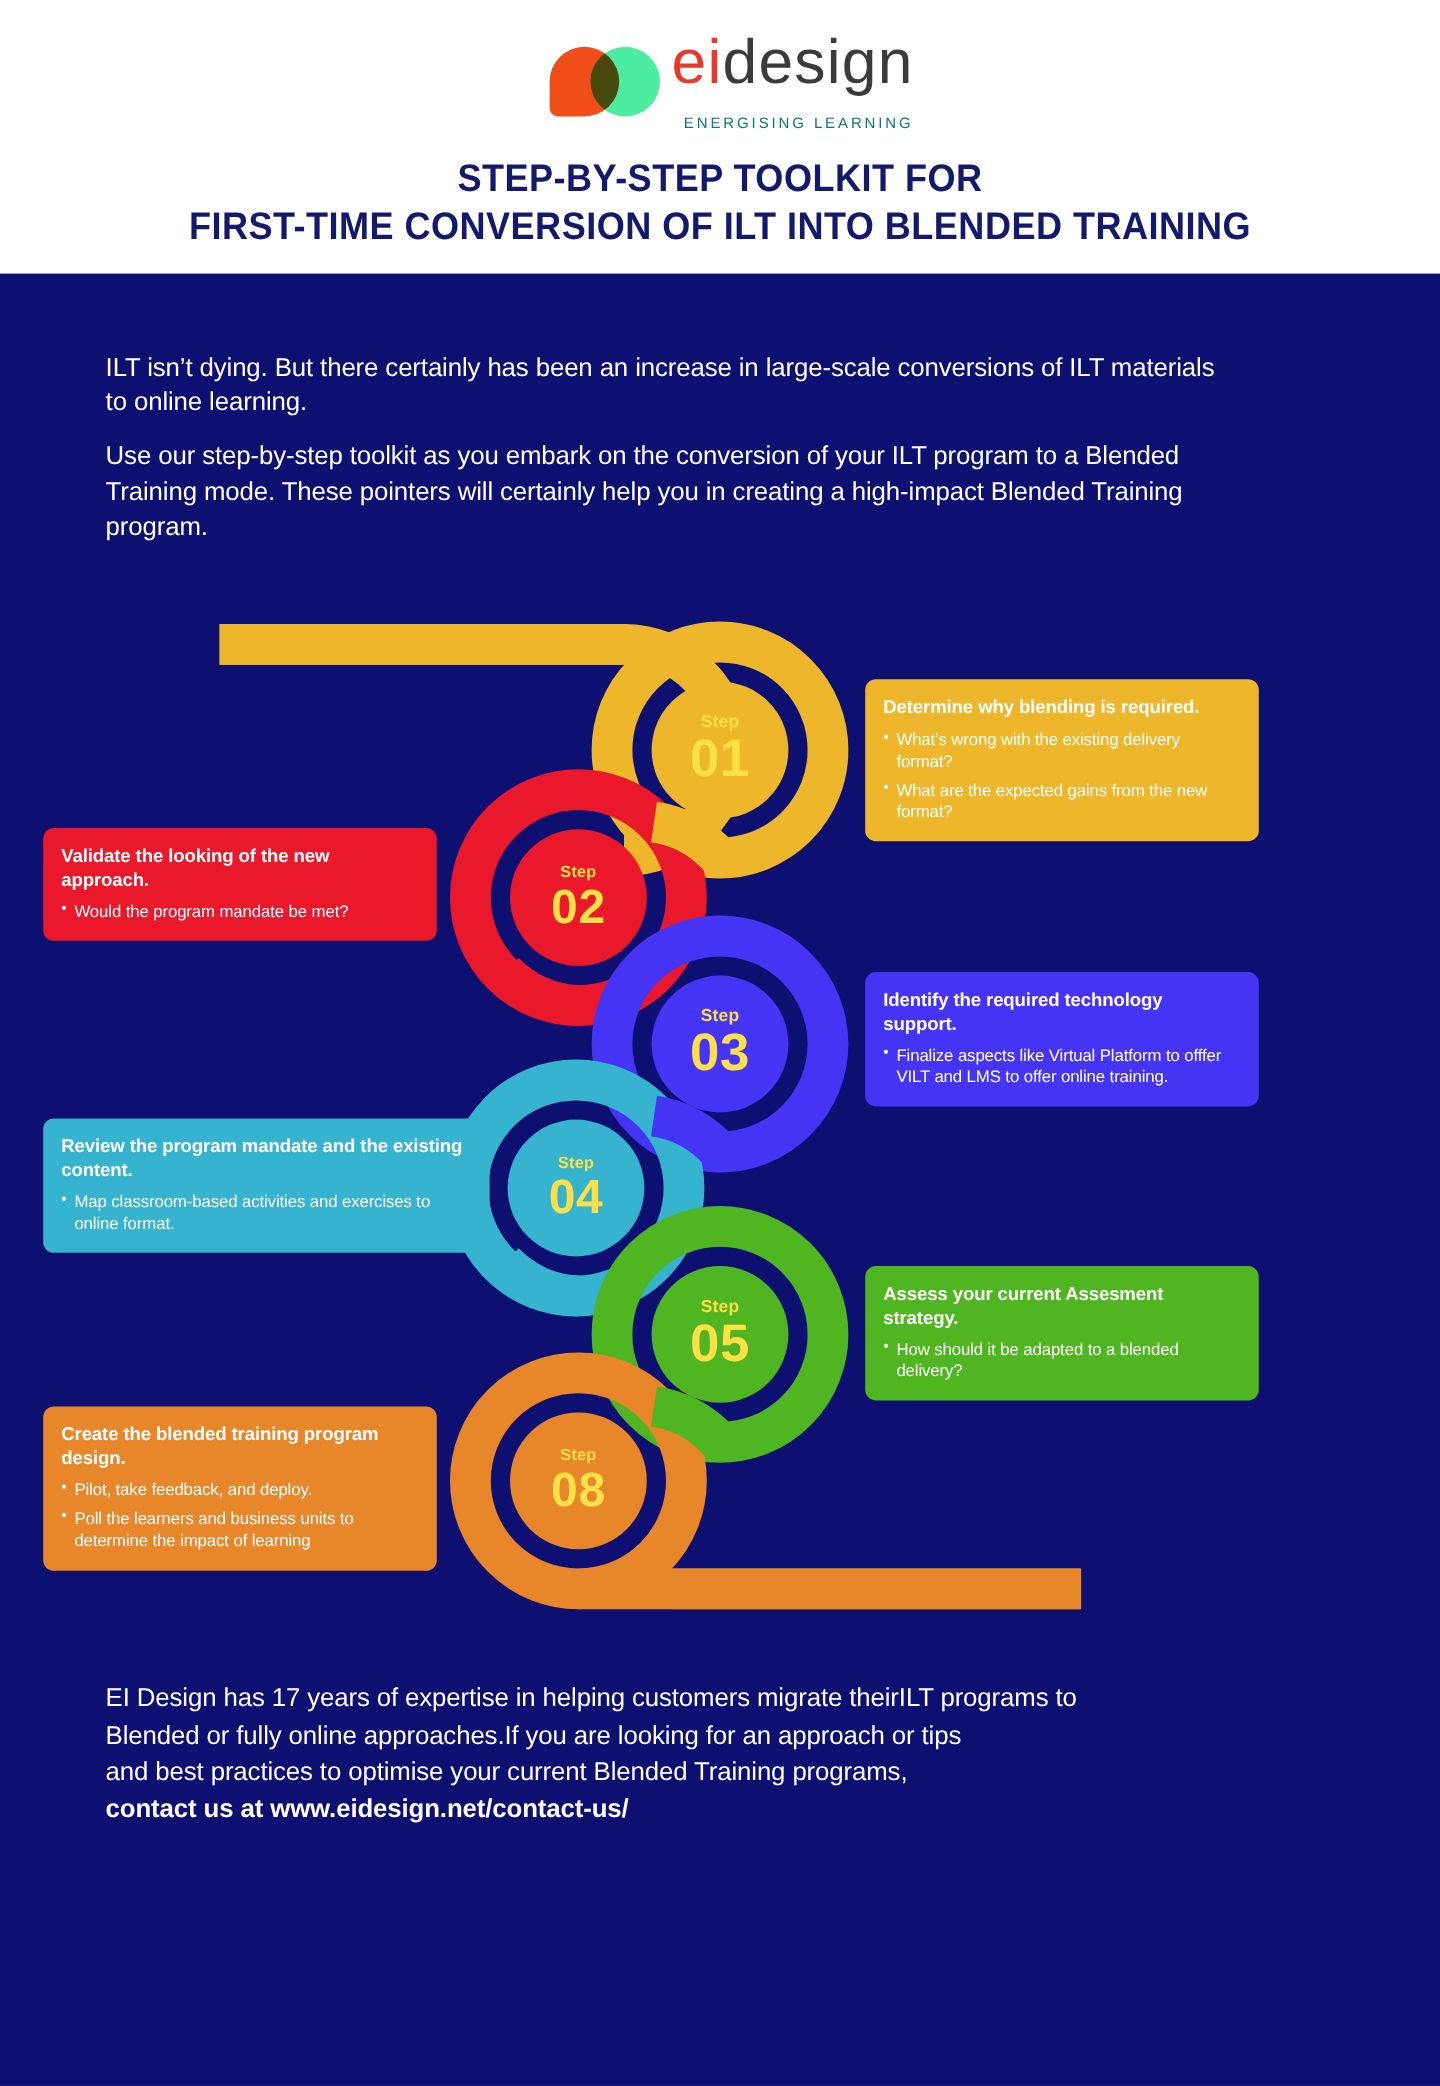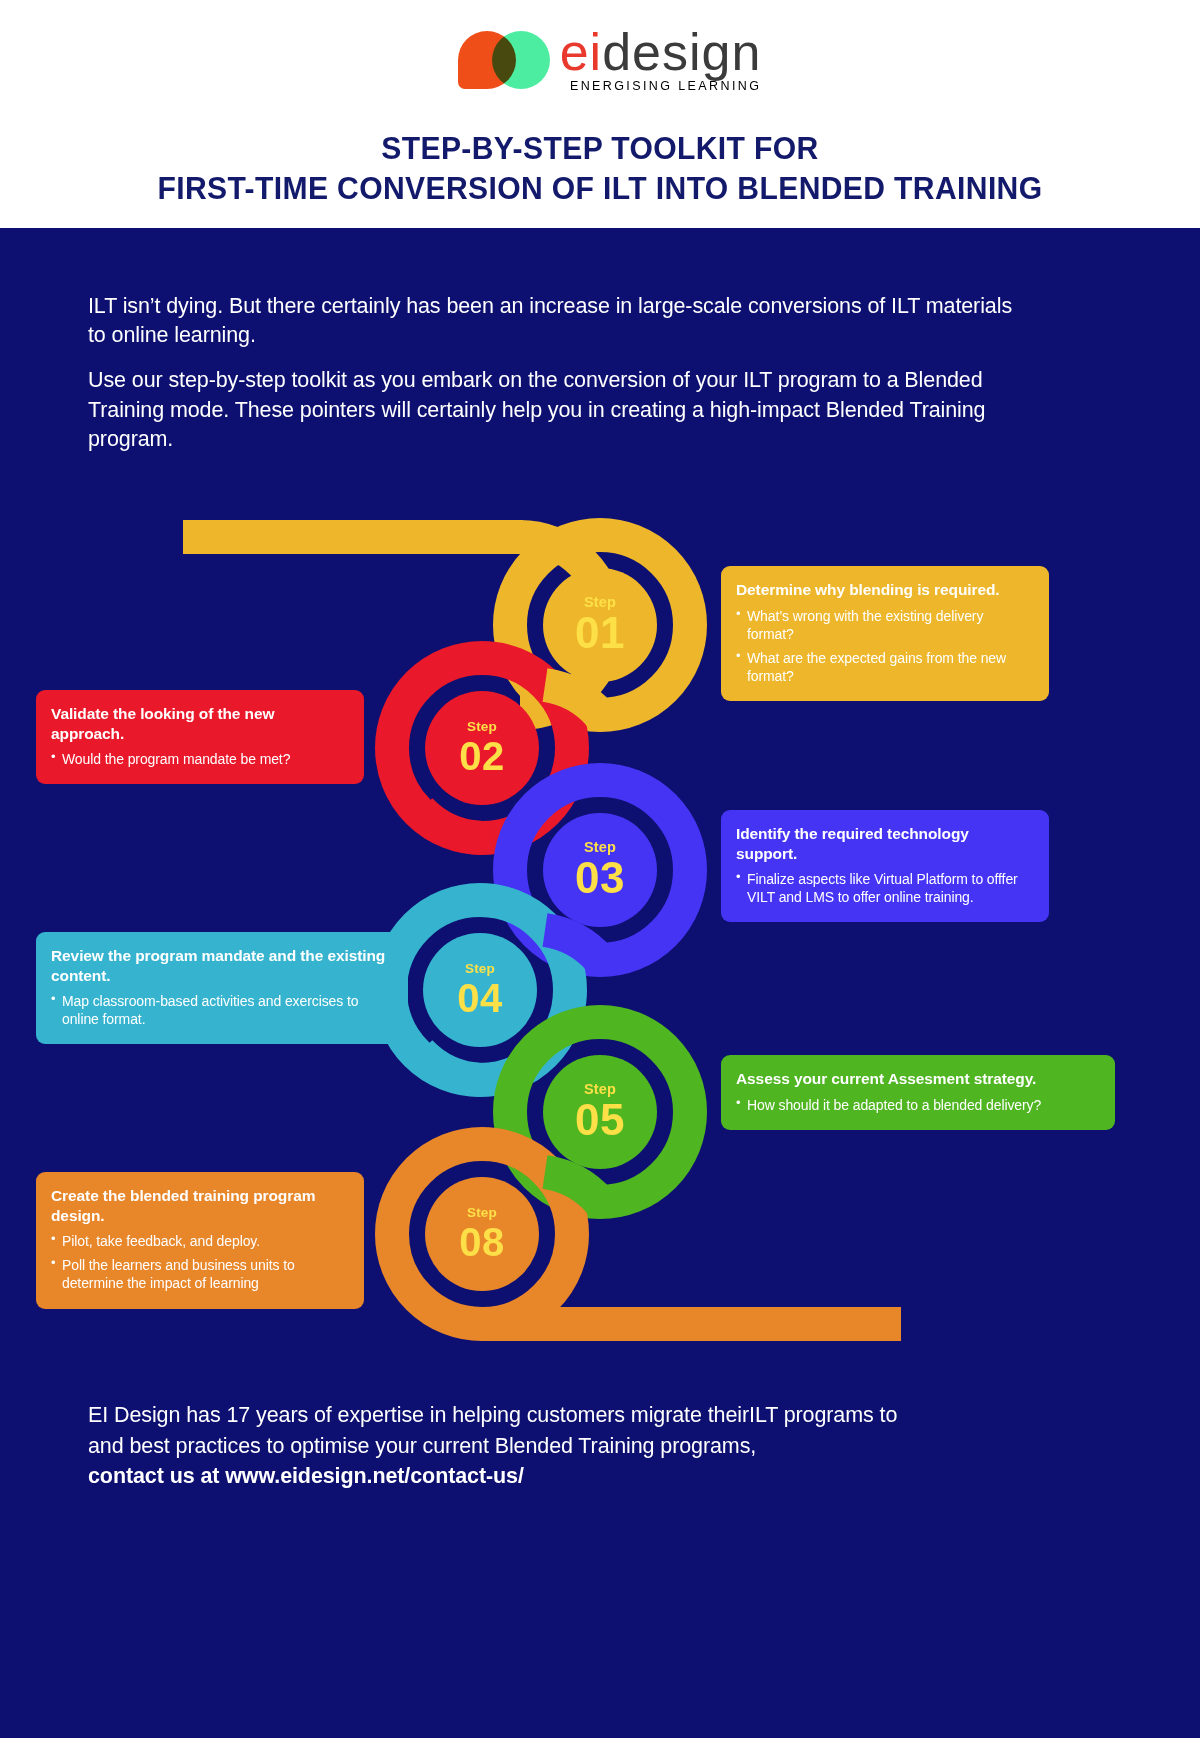--- a/index.html
+++ b/index.html
@@ -59,23 +59,23 @@
     letter-spacing: 1px;
     line-height: 1;
     font-weight: 300;
     color: #3b3b3b;
   }
   .logo-word .ei { color: #e8392c; }
   .logo-tag {
     font-family: "Liberation Sans", sans-serif;
     font-size: 12.5px;
     letter-spacing: 2.4px;
-    color: #000000;
+    color: #0f766e;
     text-align: right;
-    margin-top: 1px;
+    margin-top: 18px;
   }
 
   #title-block {
     position: absolute;
     left: 0; top: 128px;
     width: 1200px;
     text-align: center;
     color: #131a6b;
   }
   .title-line {
@@ -317,36 +317,37 @@
       </ul>
     </div>
 
     <div class="card" style="left:36px; top:432px; width:372px; background:#36b4cf;">
       <h3>Review the program mandate and the existing content.</h3>
       <ul>
         <li>Map classroom-based activities and exercises to online format.</li>
       </ul>
     </div>
 
-    <div class="card" style="left:721px; top:555px; width:394px; background:#4fb520;">
+    <div class="card" style="left:721px; top:555px; width:328px; background:#4fb520;">
       <h3>Assess your current Assesment strategy.</h3>
       <ul>
         <li>How should it be adapted to a blended delivery?</li>
       </ul>
     </div>
 
     <div class="card" style="left:36px; top:672px; width:328px; background:#e8862a;">
       <h3>Create the blended training program design.</h3>
       <ul>
         <li>Pilot, take feedback, and deploy.</li>
         <li>Poll the learners and business units to determine the impact of learning</li>
       </ul>
     </div>
 
   </div>
 
   <div id="footer">
     <div class="fline">EI Design has 17 years of expertise in helping customers migrate theirILT programs to</div>
+    <div class="fline">Blended or fully online approaches.If you are looking for an approach or tips</div>
     <div class="fline">and best practices to optimise your current Blended Training programs,</div>
     <div class="fline bold">contact us at www.eidesign.net/contact-us/</div>
   </div>
 
 </div>
 
 </body></html>

